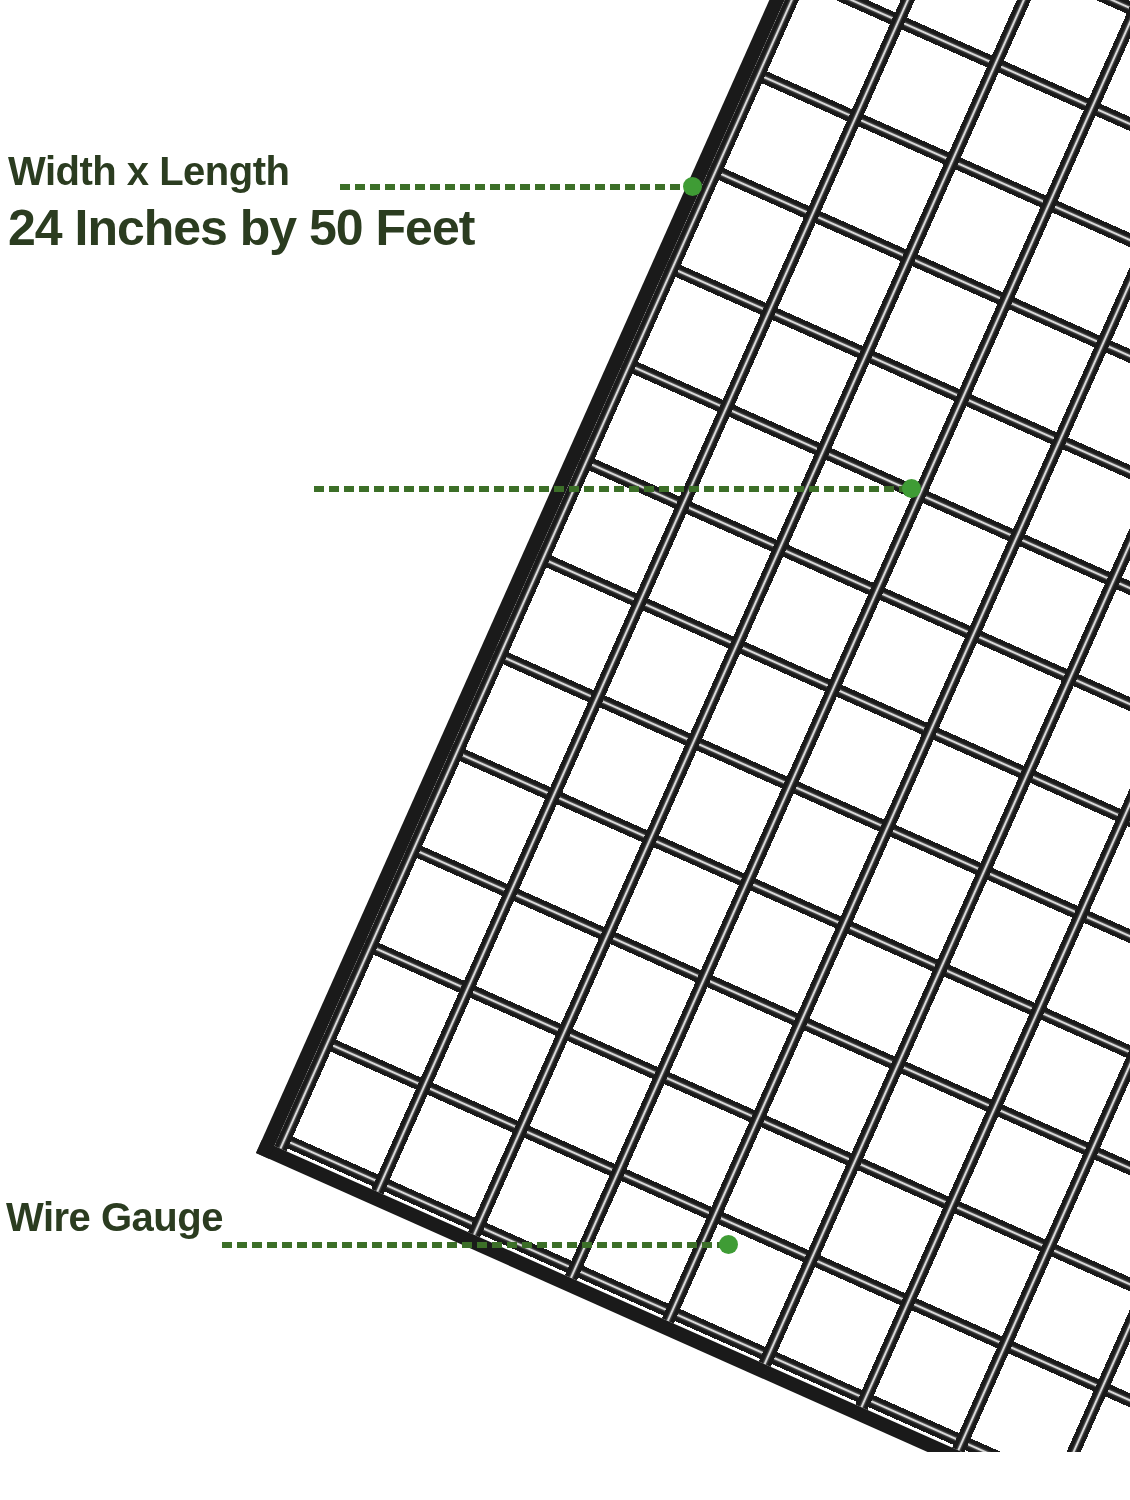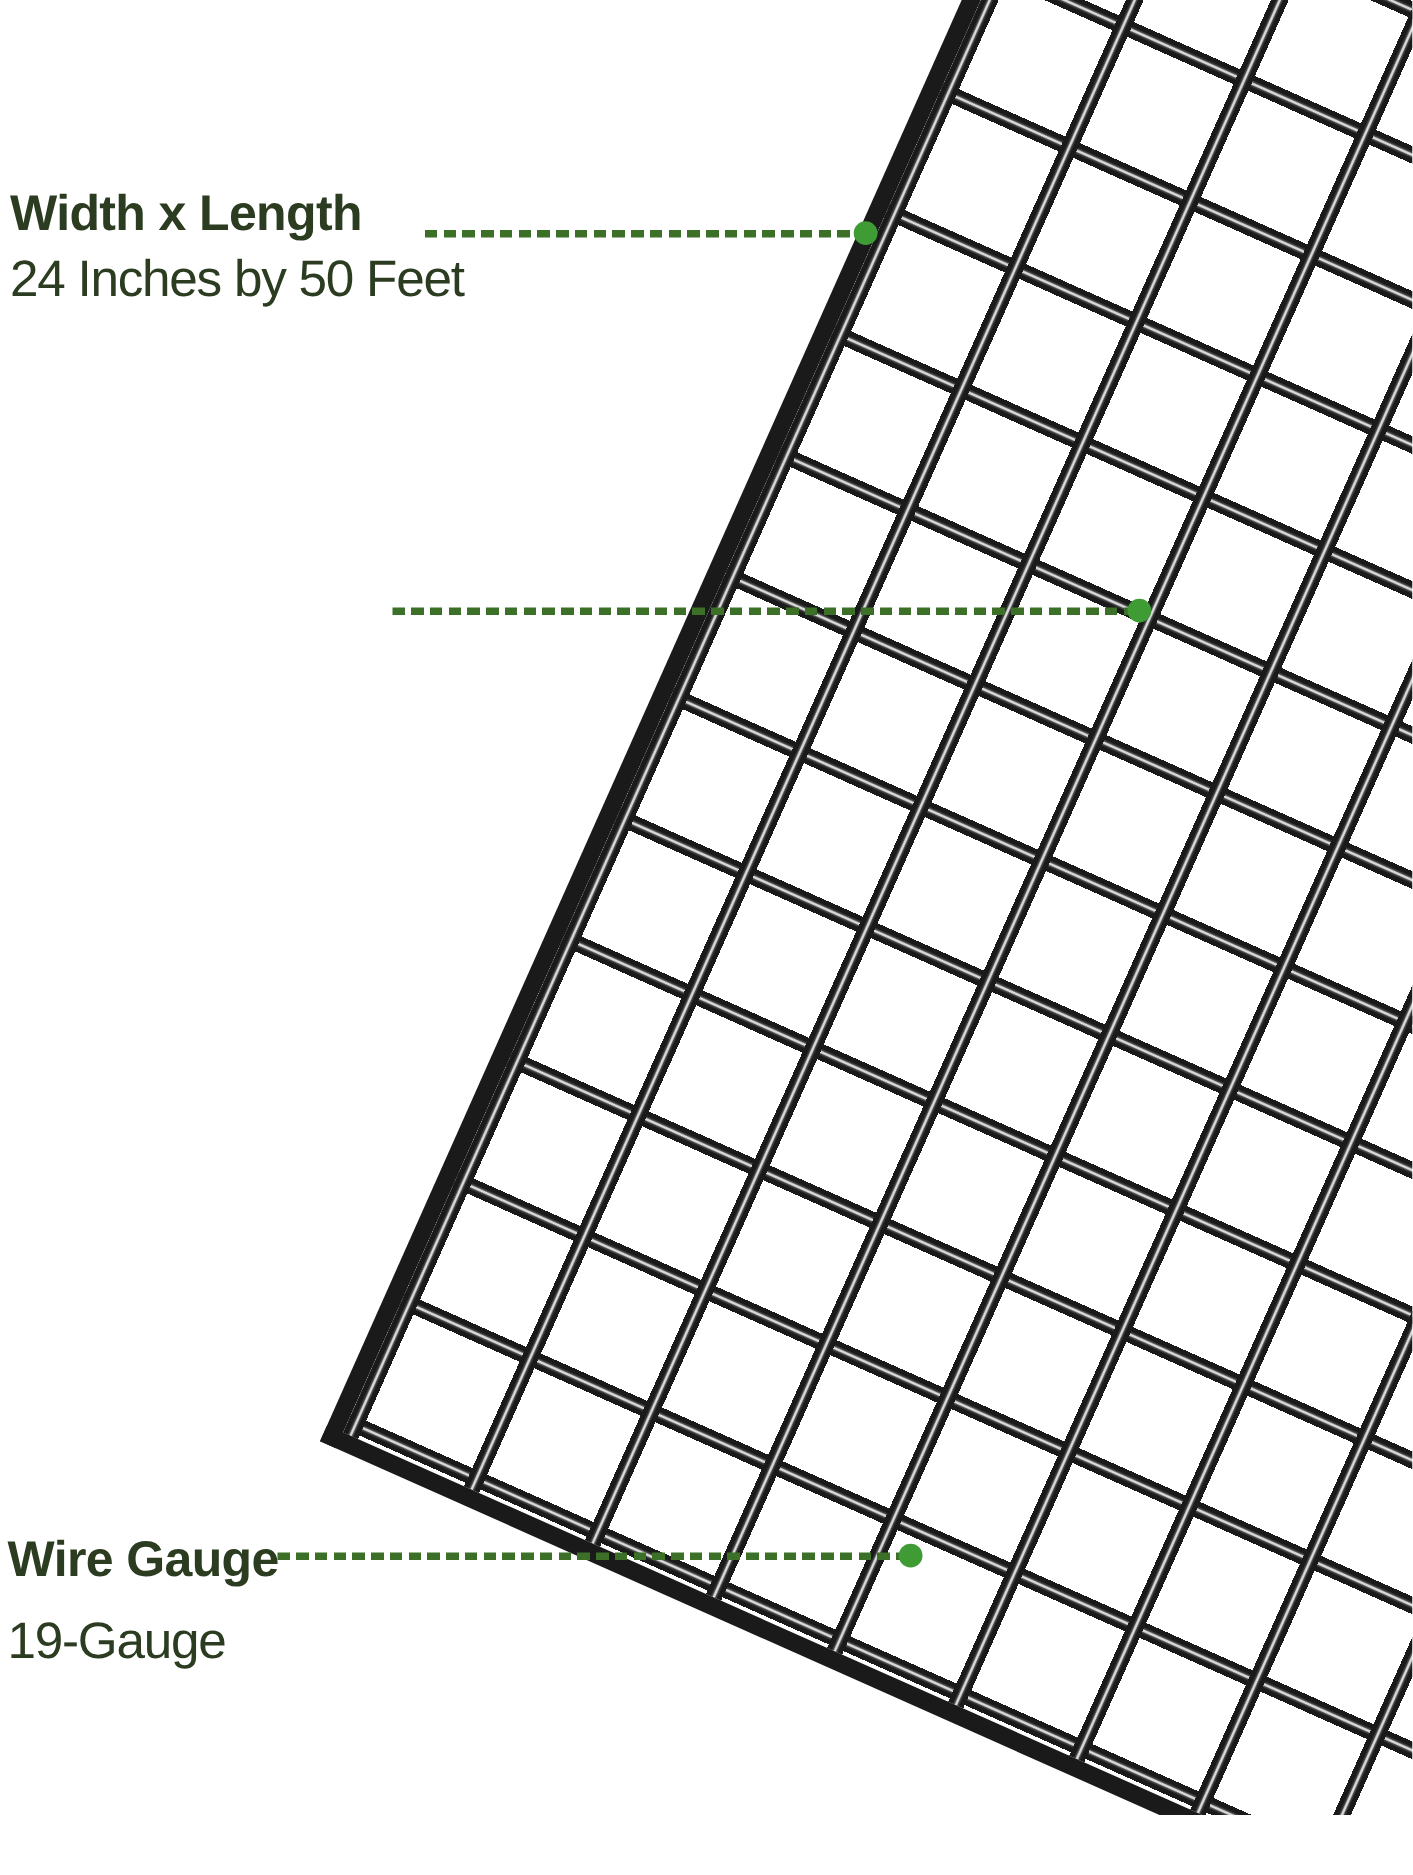--- a/index.html
+++ b/index.html
@@ -49,30 +49,30 @@
   
   .callout { position: absolute; color: var(--text_green, #2b3c20); }
   .callout .label {
     font-size: 40px;
     font-weight: 700;
     line-height: 1.15;
     letter-spacing: -0.5px;
     white-space: nowrap;
   }
   .callout .value {
-    font-size: 41px;
-    font-weight: 400;
+    font-size: 50px;
+    font-weight: 700;
     line-height: 1.15;
     letter-spacing: -1px;
     white-space: nowrap;
     margin-top: 6px;
   }
   .callout-1 { left: 8px;  top: 148px; }
   .callout-2 { left: 6px;  top: 458px; }
-  .callout-3 { left: 6px;  top: 1225px; }
+  .callout-3 { left: 6px;  top: 1194px; }
   .callout-3 .value { margin-top: 18px; }
 
   
   .leader {
     position: absolute;
     height: 6px;
     background-image: repeating-linear-gradient(90deg,
       var(--dash_green, #3c6f28) 0px, var(--dash_green, #3c6f28) 10px,
       transparent 10px, transparent 15px);
   }
@@ -103,18 +103,17 @@
     <div class="value">24 Inches by 50 Feet</div>
   </div>
   <div class="leader leader-1"></div>
   <div class="dot dot-1"></div>
 
   <div class="leader leader-2"></div>
   <div class="dot dot-2"></div>
 
   <div class="callout callout-3">
     <div class="label">Wire Gauge</div>
-    <div class="value">19-Gauge</div>
   </div>
   <div class="leader leader-3"></div>
   <div class="dot dot-3"></div>
 
 </div>
 
 </body></html>

